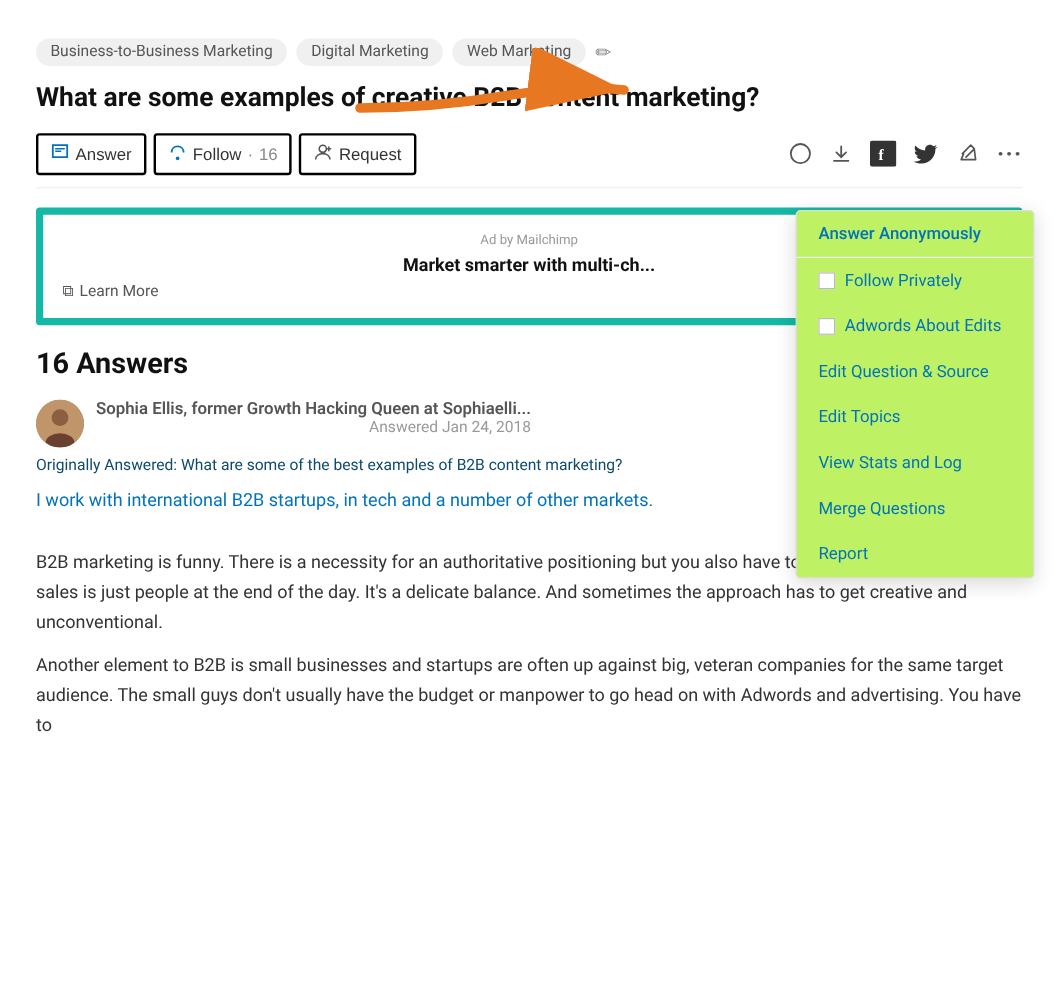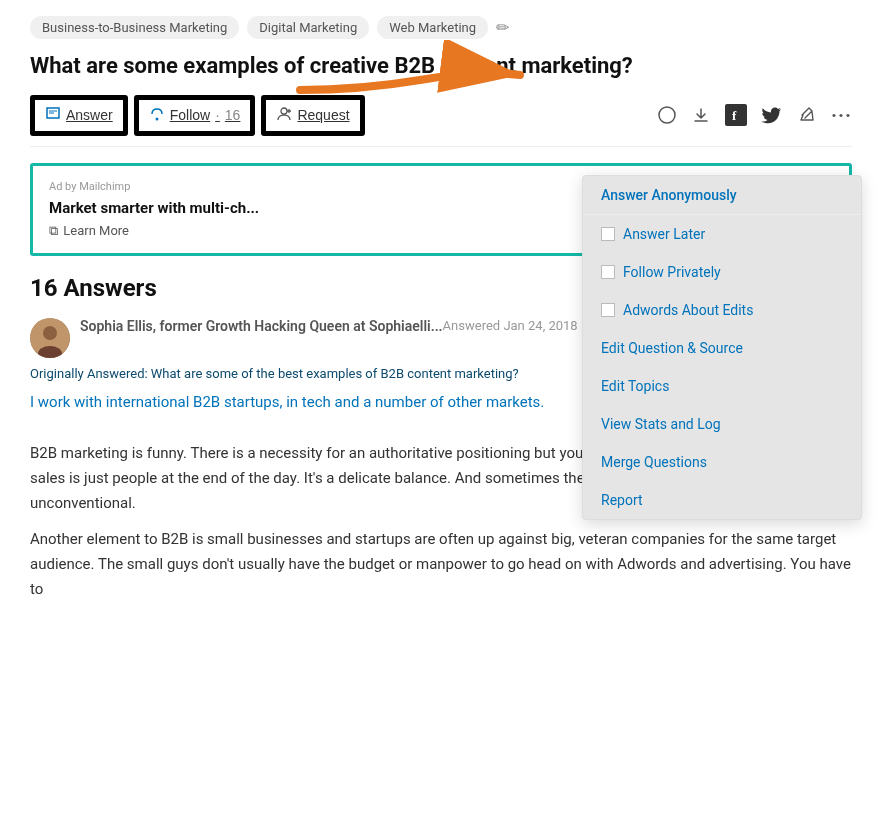--- a/index.html
+++ b/index.html
@@ -7,21 +7,21 @@
       font-family: -apple-system, BlinkMacSystemFont, 'Segoe UI', Roboto, sans-serif;
       background: #fff;
       color: #333;
       font-size: 15px;
       width: 882px;
       min-height: 835px;
       overflow-x: hidden;
     }
 
     .page-container {
-      padding: 16px 30px;
+      padding: 32px 30px;
       position: relative;
     }
 
     
     .tags-row {
       display: flex;
       align-items: center;
       gap: 8px;
       margin-bottom: 12px;
       flex-wrap: wrap;
@@ -61,28 +61,27 @@
     .action-bar-left {
       display: flex;
       align-items: center;
       gap: 6px;
     }
     .action-btn {
       display: flex;
       align-items: center;
       gap: 5px;
       padding: 6px 10px;
-      border: 5px solid #000000;
+      border: 2px solid #000000;
       border-radius: 3px;
       cursor: pointer;
       font-size: 14px;
       color: #333;
       background: #fff;
       font-weight: 500;
-      text-decoration: underline;
     }
     .action-btn-icon {
       font-size: 14px;
       color: #0073bb;
     }
     .follow-count {
       color: #888;
       font-size: 14px;
     }
     .action-bar-right {
@@ -100,26 +99,27 @@
     .more-btn {
       cursor: pointer;
       font-size: 20px;
       color: #555;
       font-weight: bold;
       letter-spacing: 1px;
     }
 
     
     .ad-section {
-      border: 3px solid #14b8a6;
+      border: 6px solid #14b8a6;
       border-radius: 3px;
       padding: 14px 16px;
       margin-bottom: 18px;
       background: #fff;
       position: relative;
+      text-align: center;
     }
     .ad-label {
       font-size: 11px;
       color: #999;
       margin-bottom: 6px;
     }
     .ad-title {
       font-size: 15px;
       font-weight: 700;
       color: #111;
@@ -178,21 +178,21 @@
       object-fit: cover;
       background: linear-gradient(135deg, #b8956a, #8b6b4a);
       display: flex;
       align-items: center;
       justify-content: center;
       color: #fff;
       font-size: 18px;
     }
     .answer-meta {
       display: flex;
-      flex-direction: row;
+      flex-direction: column;
       text-align: right;
     }
     .answerer-name {
       font-size: 14px;
       font-weight: 600;
       color: #555;
     }
     .answerer-date {
       font-size: 13px;
       color: #999;
@@ -215,22 +215,22 @@
     }
     .answer-body p {
       margin-bottom: 12px;
     }
 
     
     .dropdown-menu {
       position: absolute;
       top: 175px;
       right: 20px;
-      width: 280px;
-      background: #e5e5e5;
+      width: 199px;
+      background: #bef264;
       border: 1px solid #ddd;
       border-radius: 4px;
       box-shadow: 0 4px 16px rgba(0,0,0,0.15);
       z-index: 100;
     }
     .dropdown-item {
       padding: 11px 18px;
       font-size: 14px;
       color: #0073bb;
       cursor: pointer;
@@ -387,24 +387,20 @@
       <p>Another element to B2B is small businesses and startups are often up against big, veteran companies for the same target audience. The small guys don't usually have the budget or manpower to go head on with Adwords and advertising. You have to</p>
     </div>
   </div>
 
   <div class="dropdown-menu">
     <div class="dropdown-item top-item no-checkbox">
       <span>Answer Anonymously</span>
     </div>
     <div class="dropdown-item">
       <span class="checkbox-placeholder"></span>
-      <span>Answer Later</span>
-    </div>
-    <div class="dropdown-item">
-      <span class="checkbox-placeholder"></span>
       <span>Follow Privately</span>
     </div>
     <div class="dropdown-item">
       <span class="checkbox-placeholder"></span>
       <span>Adwords About Edits</span>
     </div>
     <div class="dropdown-item no-checkbox">
       <span>Edit Question &amp; Source</span>
     </div>
     <div class="dropdown-item no-checkbox">

